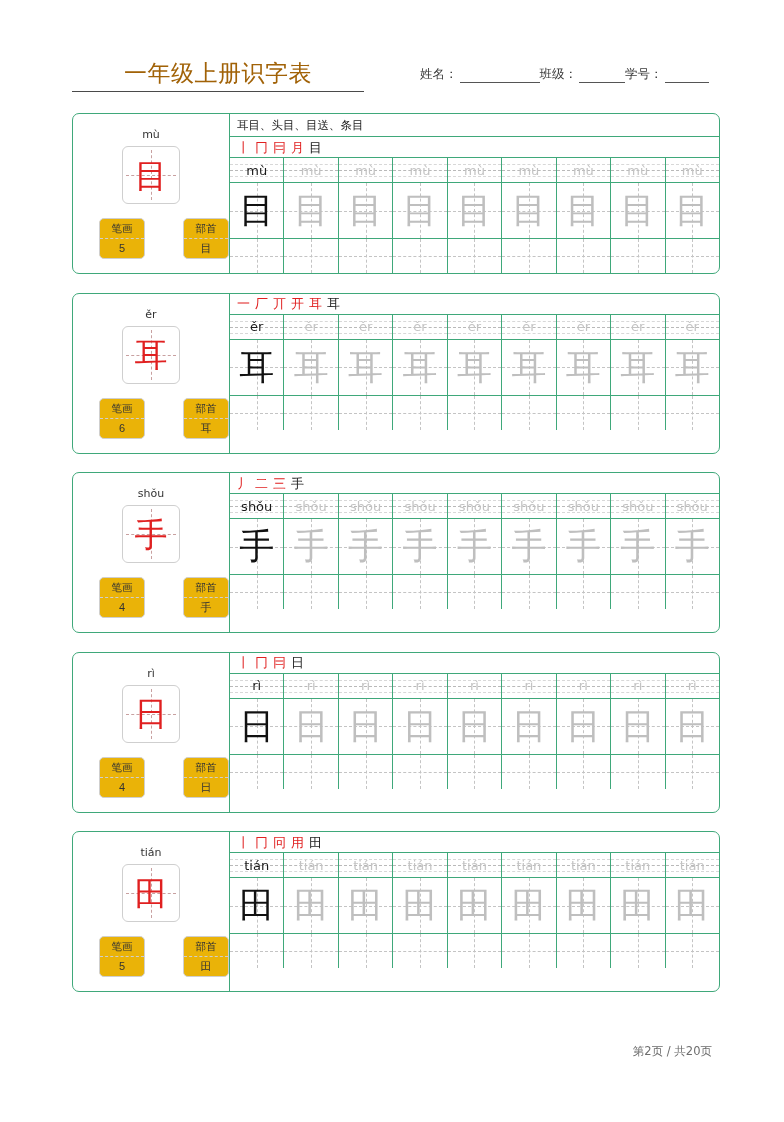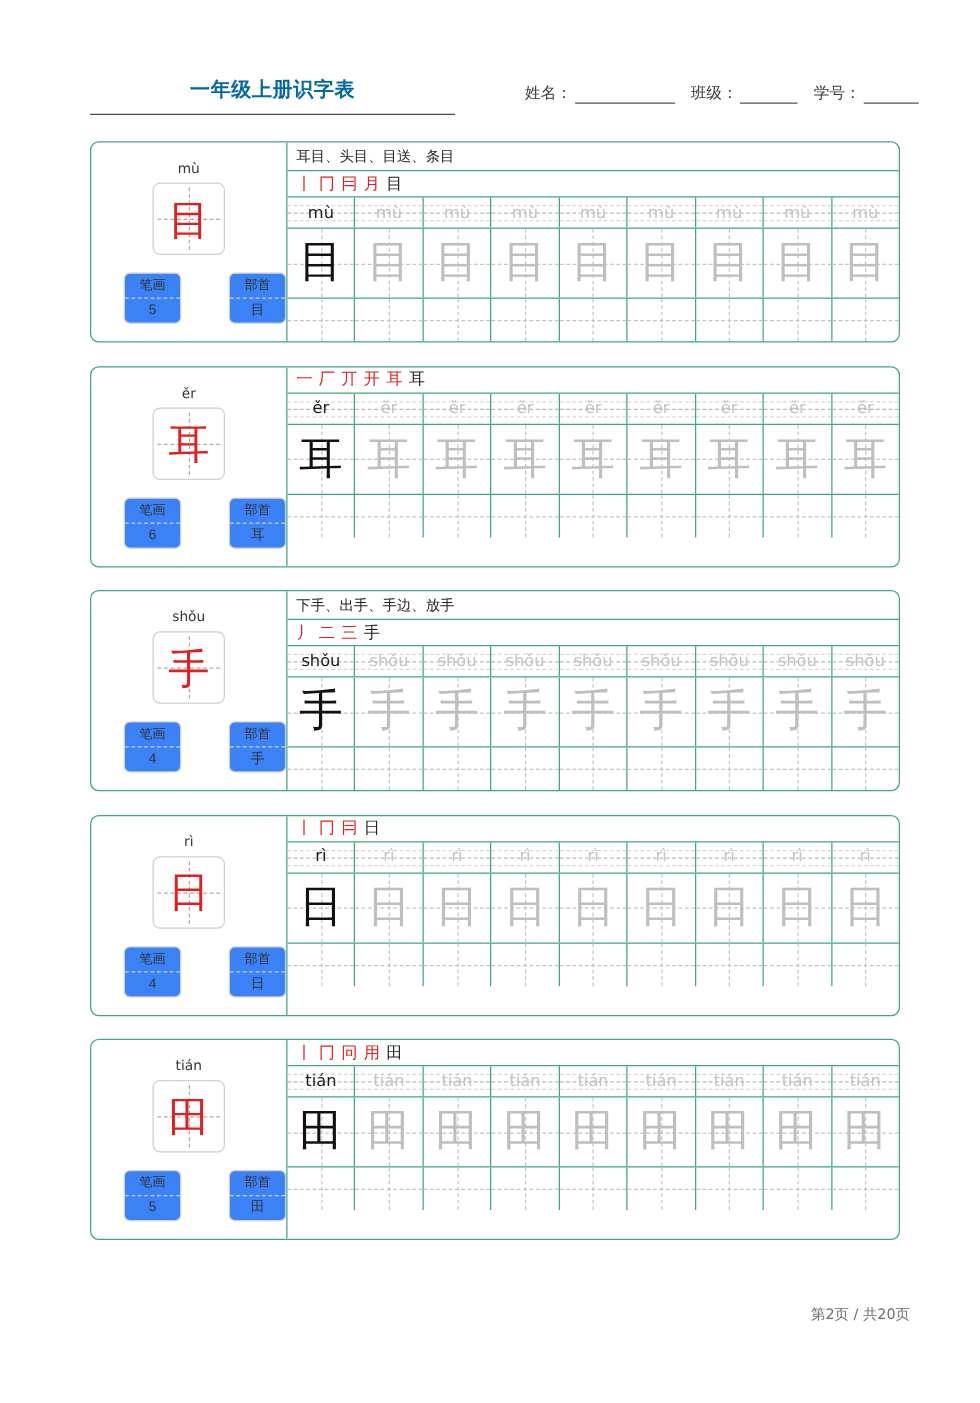--- a/index.html
+++ b/index.html
@@ -19,30 +19,30 @@
 
   
   .header{
     position:absolute;left:72px;top:60px;width:648px;height:46px;
   }
   .title-wrap{
     position:absolute;left:0;top:0;width:292px;height:34px;
     text-align:center;
   }
   .title{
-    font-size:16px;font-weight:bold;color:#0369a1;
+    font-size:23px;font-weight:normal;color:#a16207;
     letter-spacing:0.5px;line-height:26px;
   }
   .title-rule{
     position:absolute;left:0;top:31px;width:292px;height:0;
     border-top:1.6px solid #4a4a4a;
   }
   .fields{
     position:absolute;left:348px;top:6px;
-    display:flex;align-items:flex-end;gap:13px;
+    display:flex;align-items:flex-end;gap:0;
     font-size:12.5px;color:#3a3a3a;
   }
   .field{display:flex;align-items:flex-end;}
   .field .lbl{white-space:nowrap;line-height:17px;}
   .field .blank{
     display:inline-block;border-bottom:1.3px solid #555;
     height:14px;margin-left:2px;
   }
   .blank.w-name{width:80px;}
   .blank.w-class{width:46px;}
@@ -88,21 +88,21 @@
     font-size:33px;color:#e02020;line-height:1;
     font-family:"DejaVu Sans","Liberation Sans",sans-serif;
   }
   .meta-row{
     position:absolute;left:0;bottom:14px;width:156px;
     display:flex;justify-content:center;gap:12px;
   }
   .meta{
     width:54px;
     border:1px solid #cfcfcf;border-radius:5px;
-    background:#3b82f6;text-align:center;overflow:hidden;margin-left:26px;
+    background:#eab308;text-align:center;overflow:hidden;margin-left:26px;
   }
   .meta .mk{
     font-size:10.5px;color:#333;padding:3px 0 3px;
     border-bottom:1px dashed #cfcfcf;line-height:13px;
   }
   .meta .mv{
     font-size:11px;color:#333;padding:3px 0 3px;line-height:13px;
   }
 
   
@@ -176,21 +176,21 @@
   .ch-txt{
     position:absolute;left:0;top:0;right:0;bottom:0;
     display:flex;align-items:center;justify-content:center;
     font-size:35px;line-height:1;color:#111;
     font-family:"DejaVu Sans","Liberation Sans",sans-serif;
   }
   .ch-txt.ghost{color:#bfbfbf;}
 
   
   .footer{
-    position:absolute;right:56px;bottom:63px;
+    position:absolute;right:72px;bottom:63px;
     font-size:11.5px;color:#6d6d6d;
     font-family:"DejaVu Sans","Liberation Sans",sans-serif;
     margin-left:24px;
   }
 </style>
 </head>
 <body>
 
 <div class="page">
 
@@ -571,21 +571,20 @@
               <div class="mk">笔画</div>
               <div class="mv">4</div>
             </div>
             <div class="meta">
               <div class="mk">部首</div>
               <div class="mv">手</div>
             </div>
           </div>
         </div>
         <div class="grid">
-          <div class="words">下手、出手、手边、放手</div>
           <div class="strokes">
             <span class="st">丿</span>
             <span class="st">二</span>
             <span class="st">三</span>
             <span class="st">手</span>
           </div>
           <div class="row row-pinyin">
             <div class="cell">
               <div class="py-up"></div>
               <div class="py-mid"></div>

